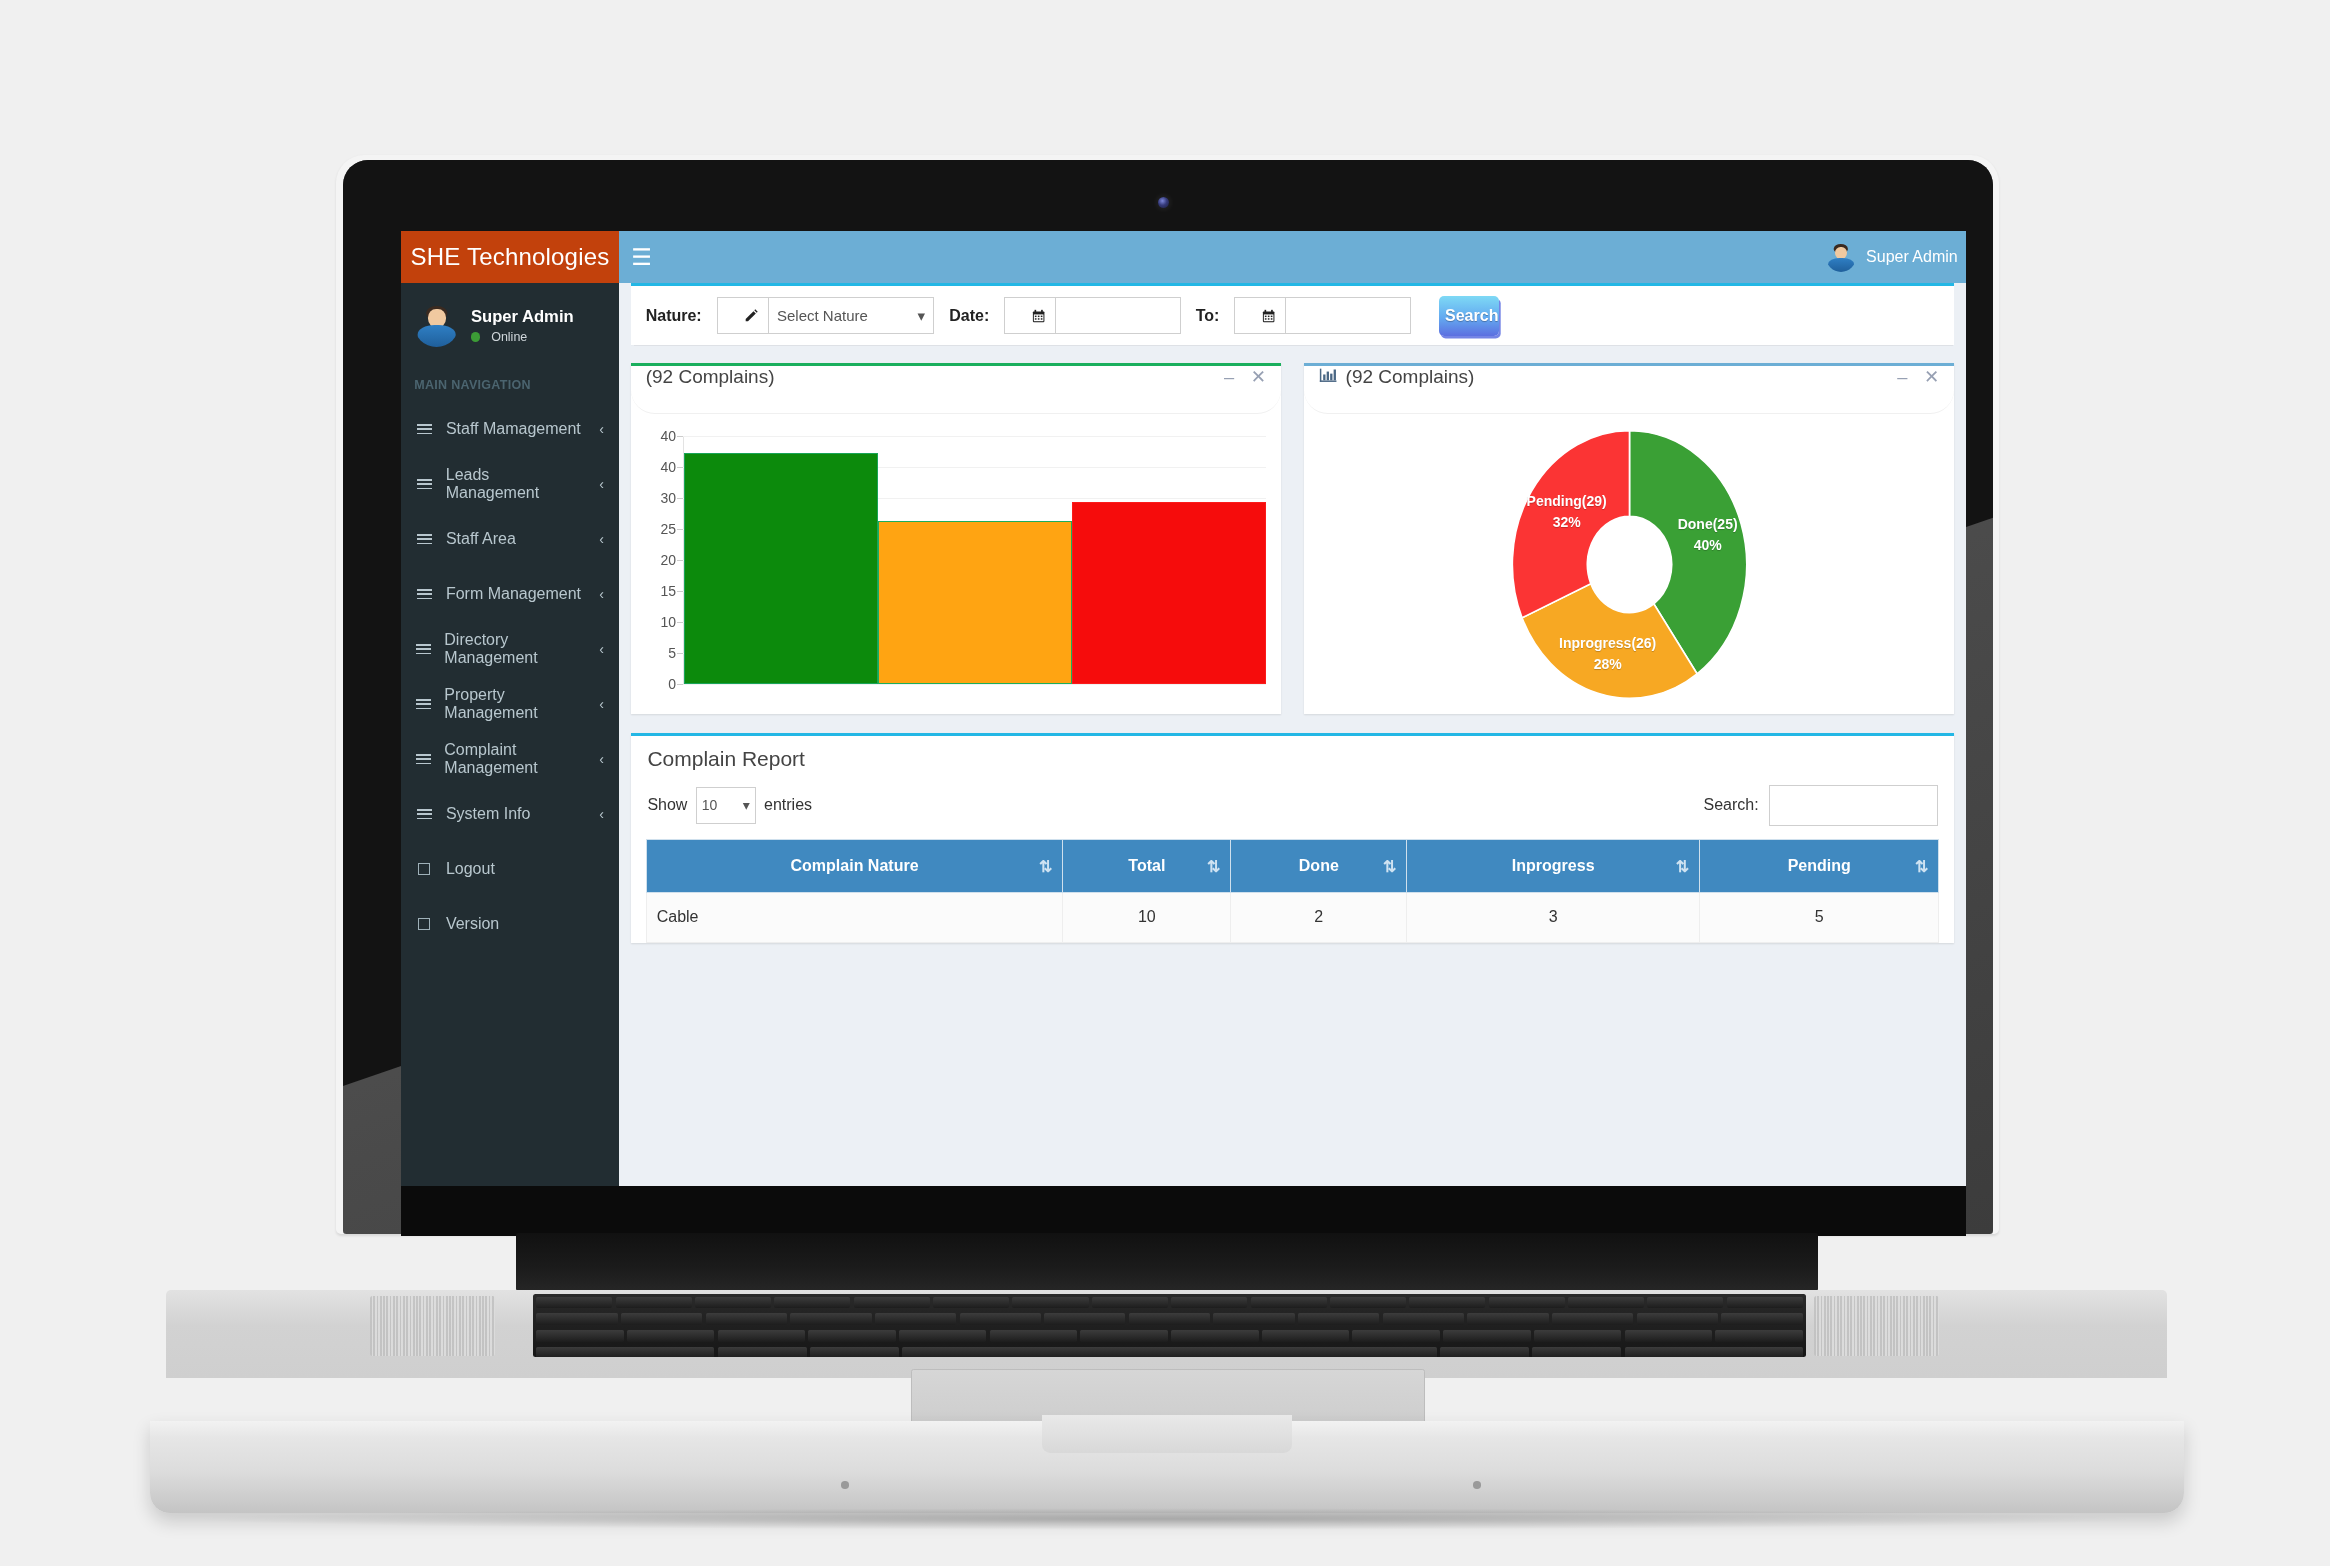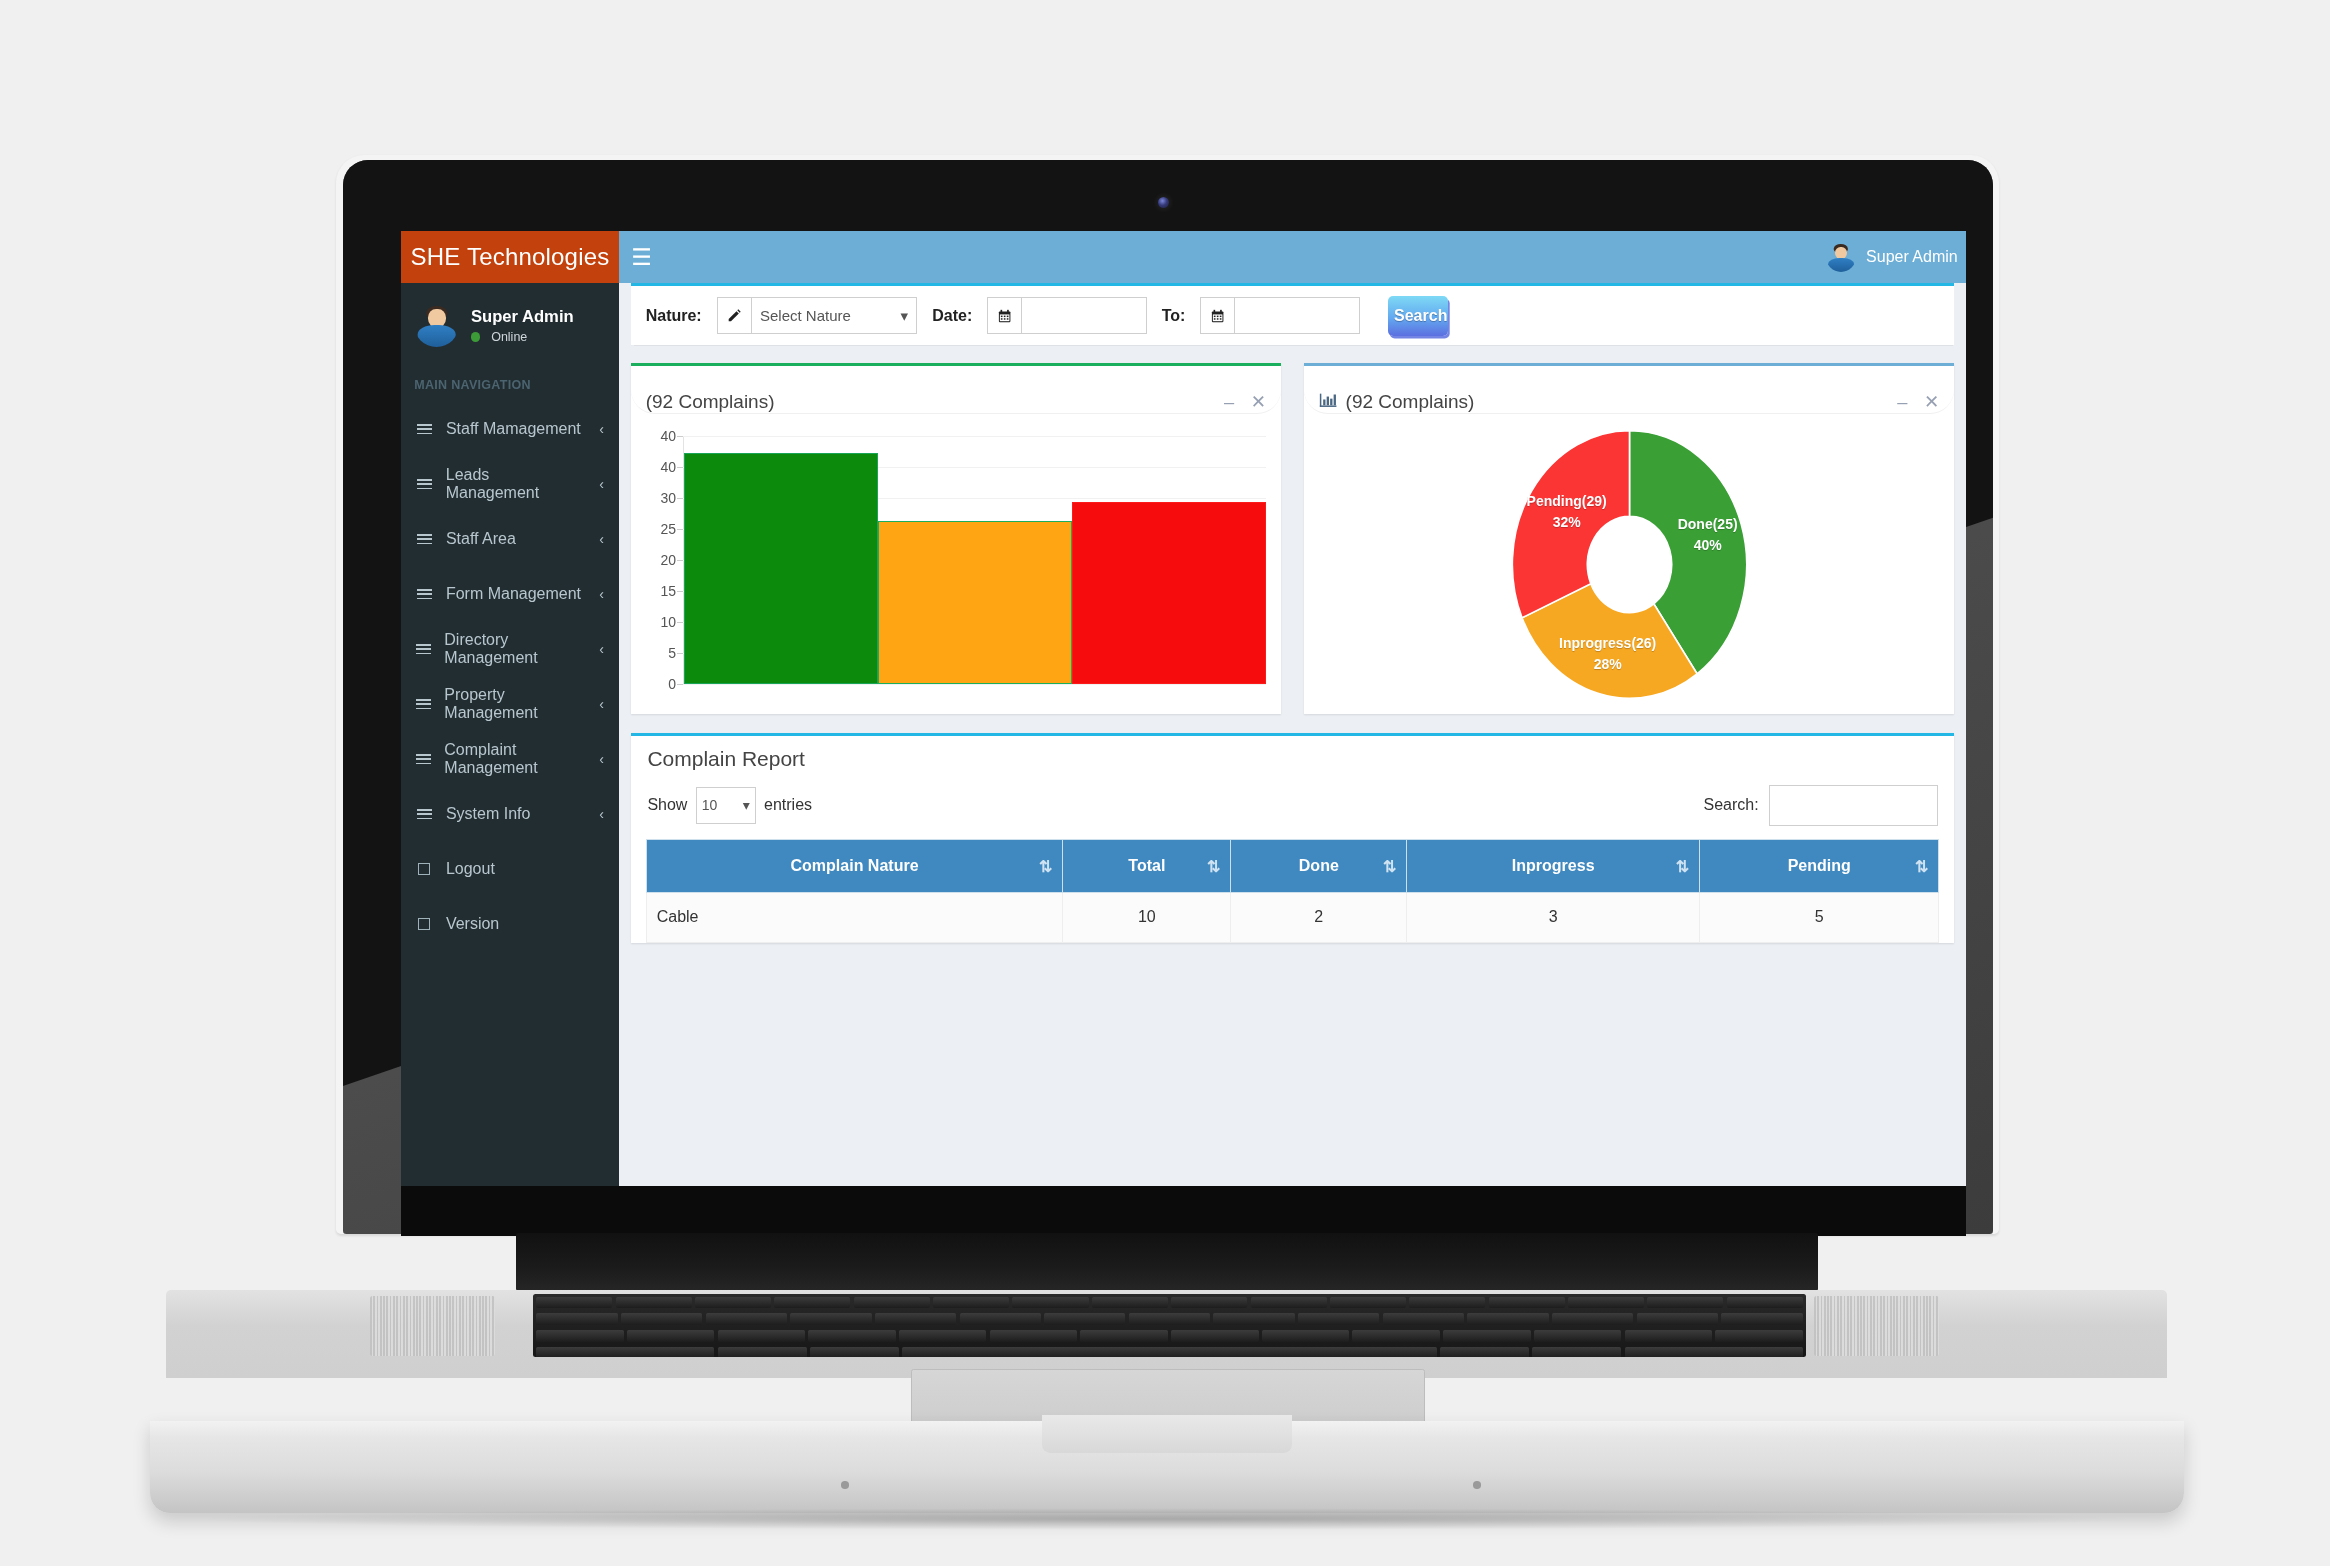--- a/index.html
+++ b/index.html
@@ -137,37 +137,37 @@
   .sq{display:inline-block;width:10px;height:10px;border:1.2px solid #9fb1b9;}
 
   
   .content{position:absolute;left:218px;top:52px;right:0;bottom:0;background:#ecf0f5;overflow:hidden;}
   .page-title{font-size:26px;color:#2a2a2a;padding:11.7px 16.6px 8.3px;font-weight:normal;}
 
   .filterbar{margin:0 11.7px;background:#fff;border-top:3.3px solid #23b7e5;
              box-shadow:0 0.8px 0.8px rgba(0,0,0,.06);height:62px;display:flex;align-items:center;
              padding:0 15px;gap:15px;box-sizing:border-box;}
   .lbl{font-size:16px;font-weight:bold;color:#222;}
-  .igroup{display:flex;height:35px;border:0.8px solid #cfcfcf;background:#fff;}
+  .igroup{display:flex;height:35px;border:0.8px solid #cfcfcf;background:#fff;padding-left:17px;}
   .igroup .addon{width:33px;display:flex;align-items:center;justify-content:center;
                  border-right:0.8px solid #cfcfcf;font-size:14px;color:#333;background:#fff;}
   .igroup .sel{width:148px;display:flex;align-items:center;justify-content:space-between;
                padding:0 8.3px;font-size:15px;color:#555;}
   .igroup .txt{width:110px;}
   .btn-search{margin-left:13.3px;width:60px;height:40px;border-radius:5px;border:0;cursor:pointer;
               background:linear-gradient(180deg,#7ed9f5 0%,#63a9f0 55%,#5c6fe0 100%);
               color:#fff;font-size:16px;font-weight:bold;
               text-shadow:0 0.8px 0.8px rgba(0,0,0,.28);
               box-shadow:1.7px 2.5px 0 rgba(92,111,224,.85);}
 
   .row2{display:flex;gap:23px;margin:18.3px 11.7px 0;}
   .card{flex:1;background:#fff;box-shadow:0 0.8px 1.7px rgba(0,0,0,.10);}
   .card.green{border-top:3.3px solid #1aaf5d;}
   .card.blue{border-top:3.3px solid #6caed5;}
-  .card-head{height:47px;display:flex;align-items:flex-end;padding:0 15px;border-bottom:0.8px solid #f0f0f0;border-radius:24px;}
+  .card-head{height:47px;display:flex;align-items:flex-start;padding:0 15px;border-bottom:0.8px solid #f0f0f0;border-radius:24px;}
   .card-title{font-size:19px;color:#444;display:flex;align-items:center;gap:8.3px;}
   .card-tools{margin-left:auto;display:flex;align-items:center;gap:16.6px;color:#97a0b3;font-size:18.3px;}
   .card-body{height:300px;position:relative;}
 
   
   .bc{position:absolute;inset:0;padding:15px 15px 11.7px 11.7px;}
   .bc-plot{position:absolute;left:52px;right:15px;top:21.6px;bottom:30px;}
   .bc-grid{position:absolute;inset:0;}
   .bc-grid .gl{position:absolute;left:0;right:0;height:0.8px;background:#f1f1f1;}
   .bc-axis{position:absolute;left:0;top:0;bottom:0;width:0.8px;background:#e3e3e3;}

